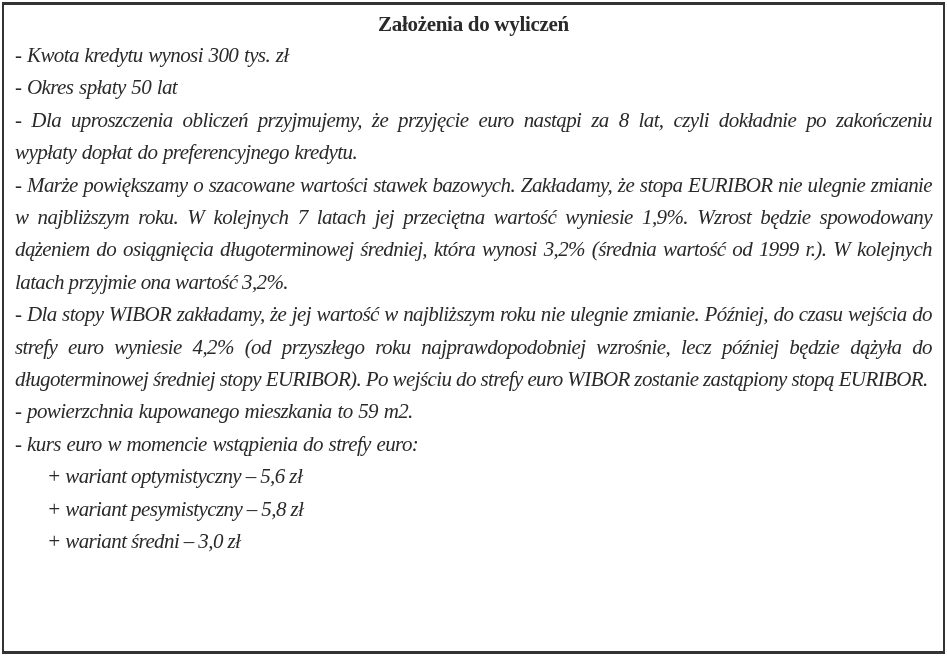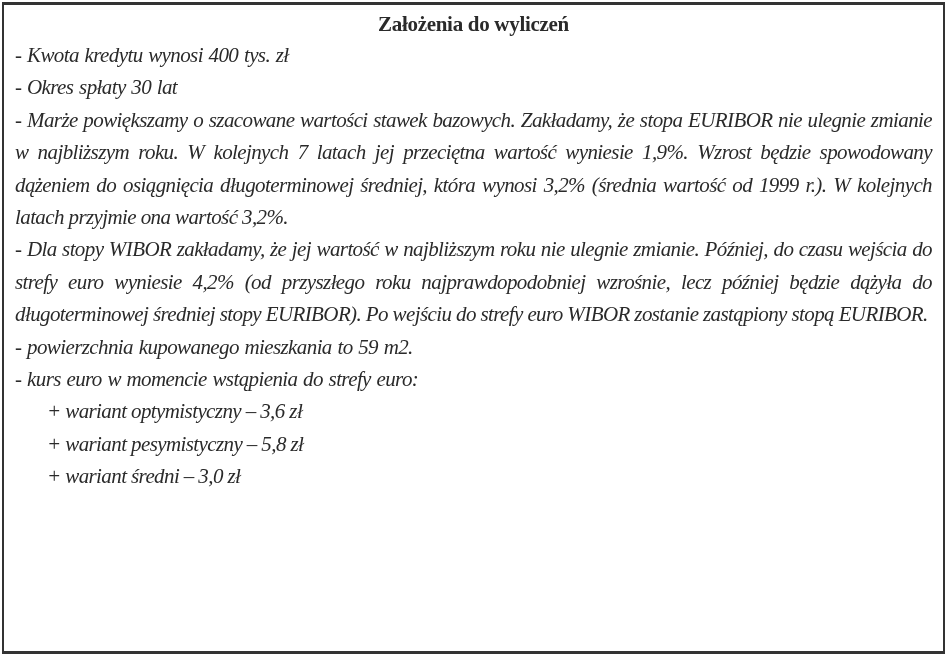--- a/index.html
+++ b/index.html
@@ -57,23 +57,24 @@
     padding-left: 32px;
     letter-spacing: -0.6px;
   }
 </style>
 </head>
 <body>
 
 <div class="box">
   <p class="title">Założenia do wyliczeń</p>
 
-  <p class="para">- Kwota kredytu wynosi 400 tys. zł</p>
-  <p class="para">- Okres spłaty 30 lat</p>
+  <p class="para">- Kwota kredytu wynosi 300 tys. zł</p>
+  <p class="para">- Okres spłaty 50 lat</p>
+  <p class="para">- Dla uproszczenia obliczeń przyjmujemy, że przyjęcie euro nastąpi za 8 lat, czyli dokładnie po zakończeniu wypłaty dopłat do preferencyjnego kredytu.</p>
   <p class="para wide">- Marże powiększamy o szacowane wartości stawek bazowych. Zakładamy, że stopa EURIBOR nie ulegnie zmianie w najbliższym roku. W kolejnych 7 latach jej przeciętna wartość wyniesie 1,9%. Wzrost będzie spowodowany dążeniem do osiągnięcia długoterminowej średniej, która wynosi 3,2% (średnia wartość od 1999 r.). W kolejnych latach przyjmie ona wartość 3,2%.</p>
   <p class="para wide">- Dla stopy WIBOR  zakładamy, że jej wartość w najbliższym roku nie ulegnie zmianie. Później, do czasu wejścia do strefy euro wyniesie 4,2% (od przyszłego roku najprawdopodobniej wzrośnie, lecz później będzie dążyła do długoterminowej średniej stopy EURIBOR). Po wejściu do strefy euro WIBOR zostanie zastąpiony stopą EURIBOR.</p>
   <p class="para">- powierzchnia kupowanego mieszkania to 59 m2.</p>
   <p class="para">- kurs euro w momencie wstąpienia do strefy euro:</p>
 
-  <p class="sub">+ wariant optymistyczny – 3,6 zł</p>
+  <p class="sub">+ wariant optymistyczny – 5,6 zł</p>
   <p class="sub">+ wariant pesymistyczny – 5,8 zł</p>
   <p class="sub">+ wariant średni – 3,0 zł</p>
 </div>
 
 </body></html>

